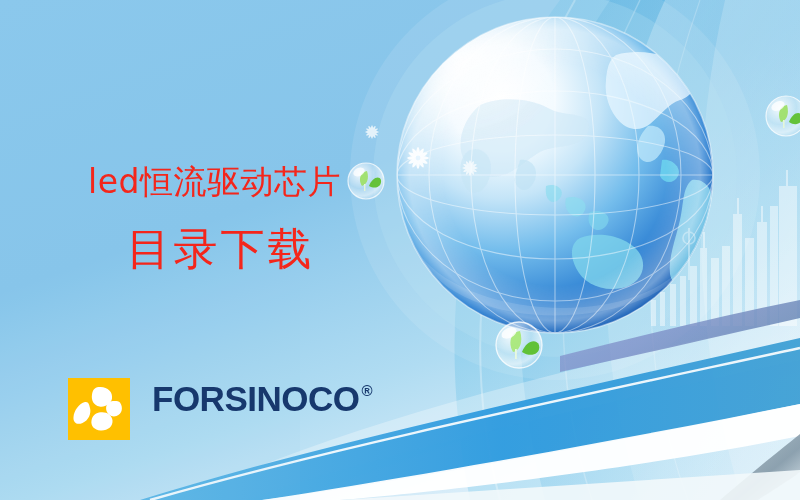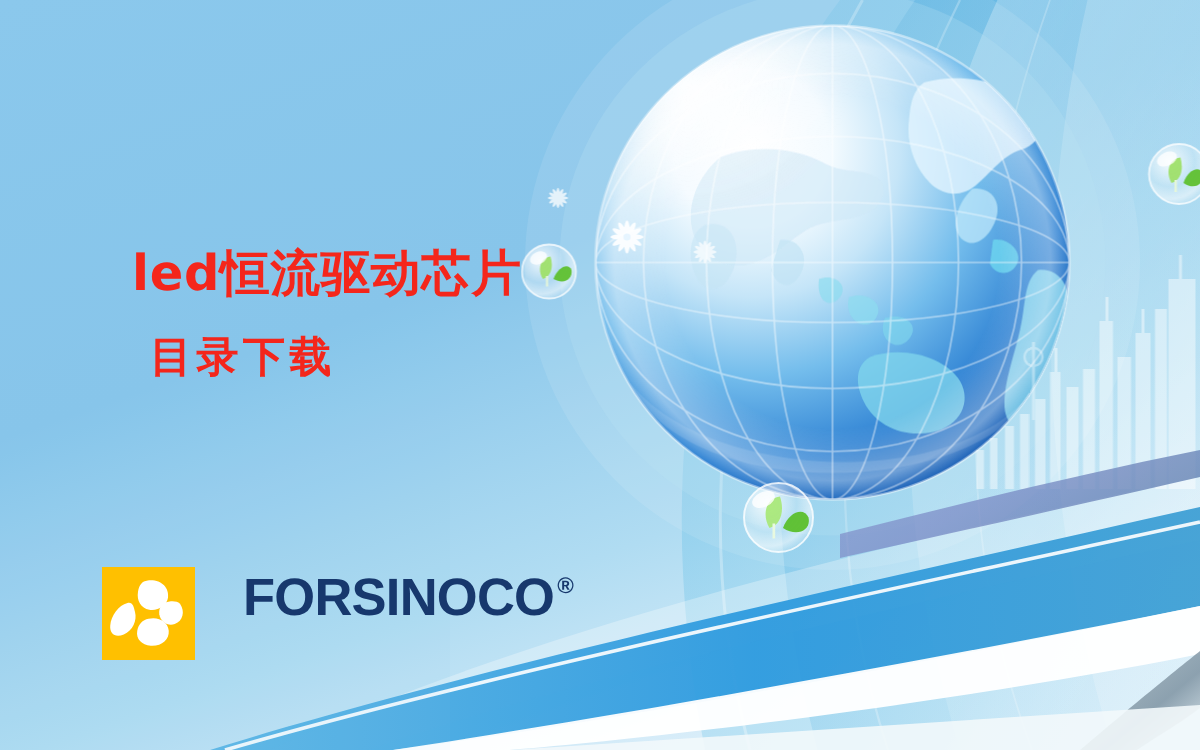--- a/index.html
+++ b/index.html
@@ -34,51 +34,52 @@
     top: 160px;
     z-index: 6;
     color: #f4261b;
     font-family: "DejaVu Sans", "Liberation Sans", sans-serif;
     line-height: 1.32;
     letter-spacing: 0.5px;
     white-space: nowrap;
   }
   .headline-line1 {
     font-size: 33px;
-    font-weight: 700;
+    font-weight: 400;
     display: block;
   }
   .headline-line2 {
-    font-size: 28px;
-    font-weight: 700;
+    font-size: 44px;
+    font-weight: 400;
     display: block;
     margin-left: 12px;
     margin-top: 16px;
     letter-spacing: 3px;
+    text-align: center;
   }
 
   
   .logo {
     position: absolute;
     left: 68px;
     top: 378px;
     z-index: 6;
     display: flex;
     align-items: flex-start;
   }
   .logo-mark {
     width: 62px;
     height: 62px;
     background: #FFC000;
     flex: none;
     position: relative;
   }
   .logo-mark svg { display: block; }
   .logo-text {
-    margin-left: 32px;
+    margin-left: 22px;
     display: flex;
     flex-direction: column;
     justify-content: center;
     padding-top: 3px;
   }
   .logo-wordmark {
     font-family: "Liberation Sans", sans-serif;
     font-weight: bold;
     font-size: 35px;
     line-height: 1;

